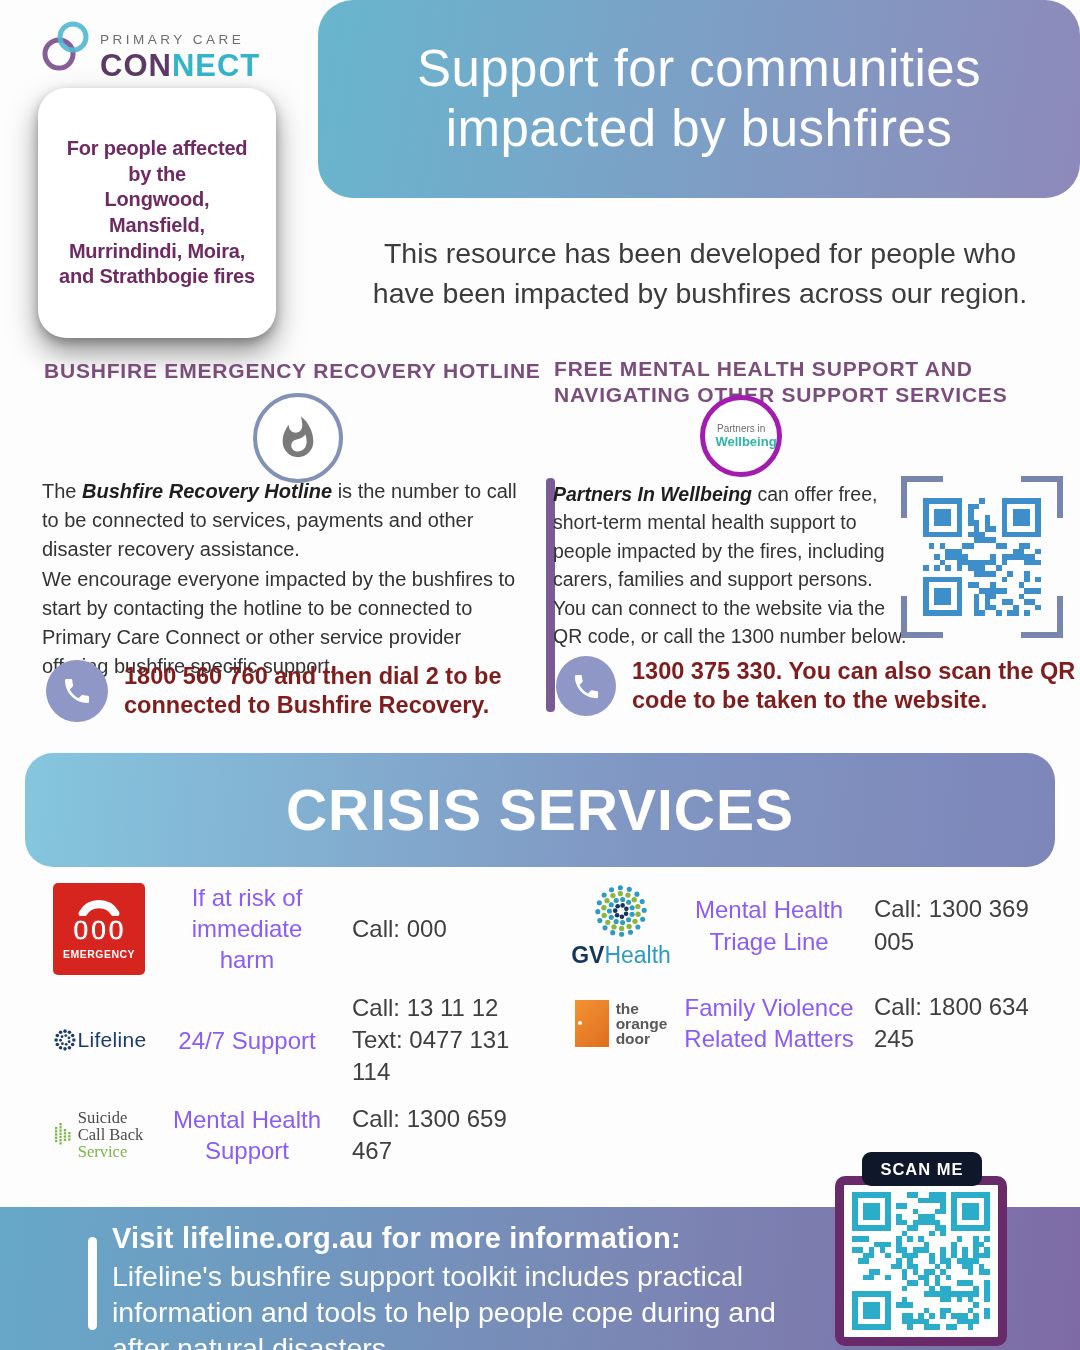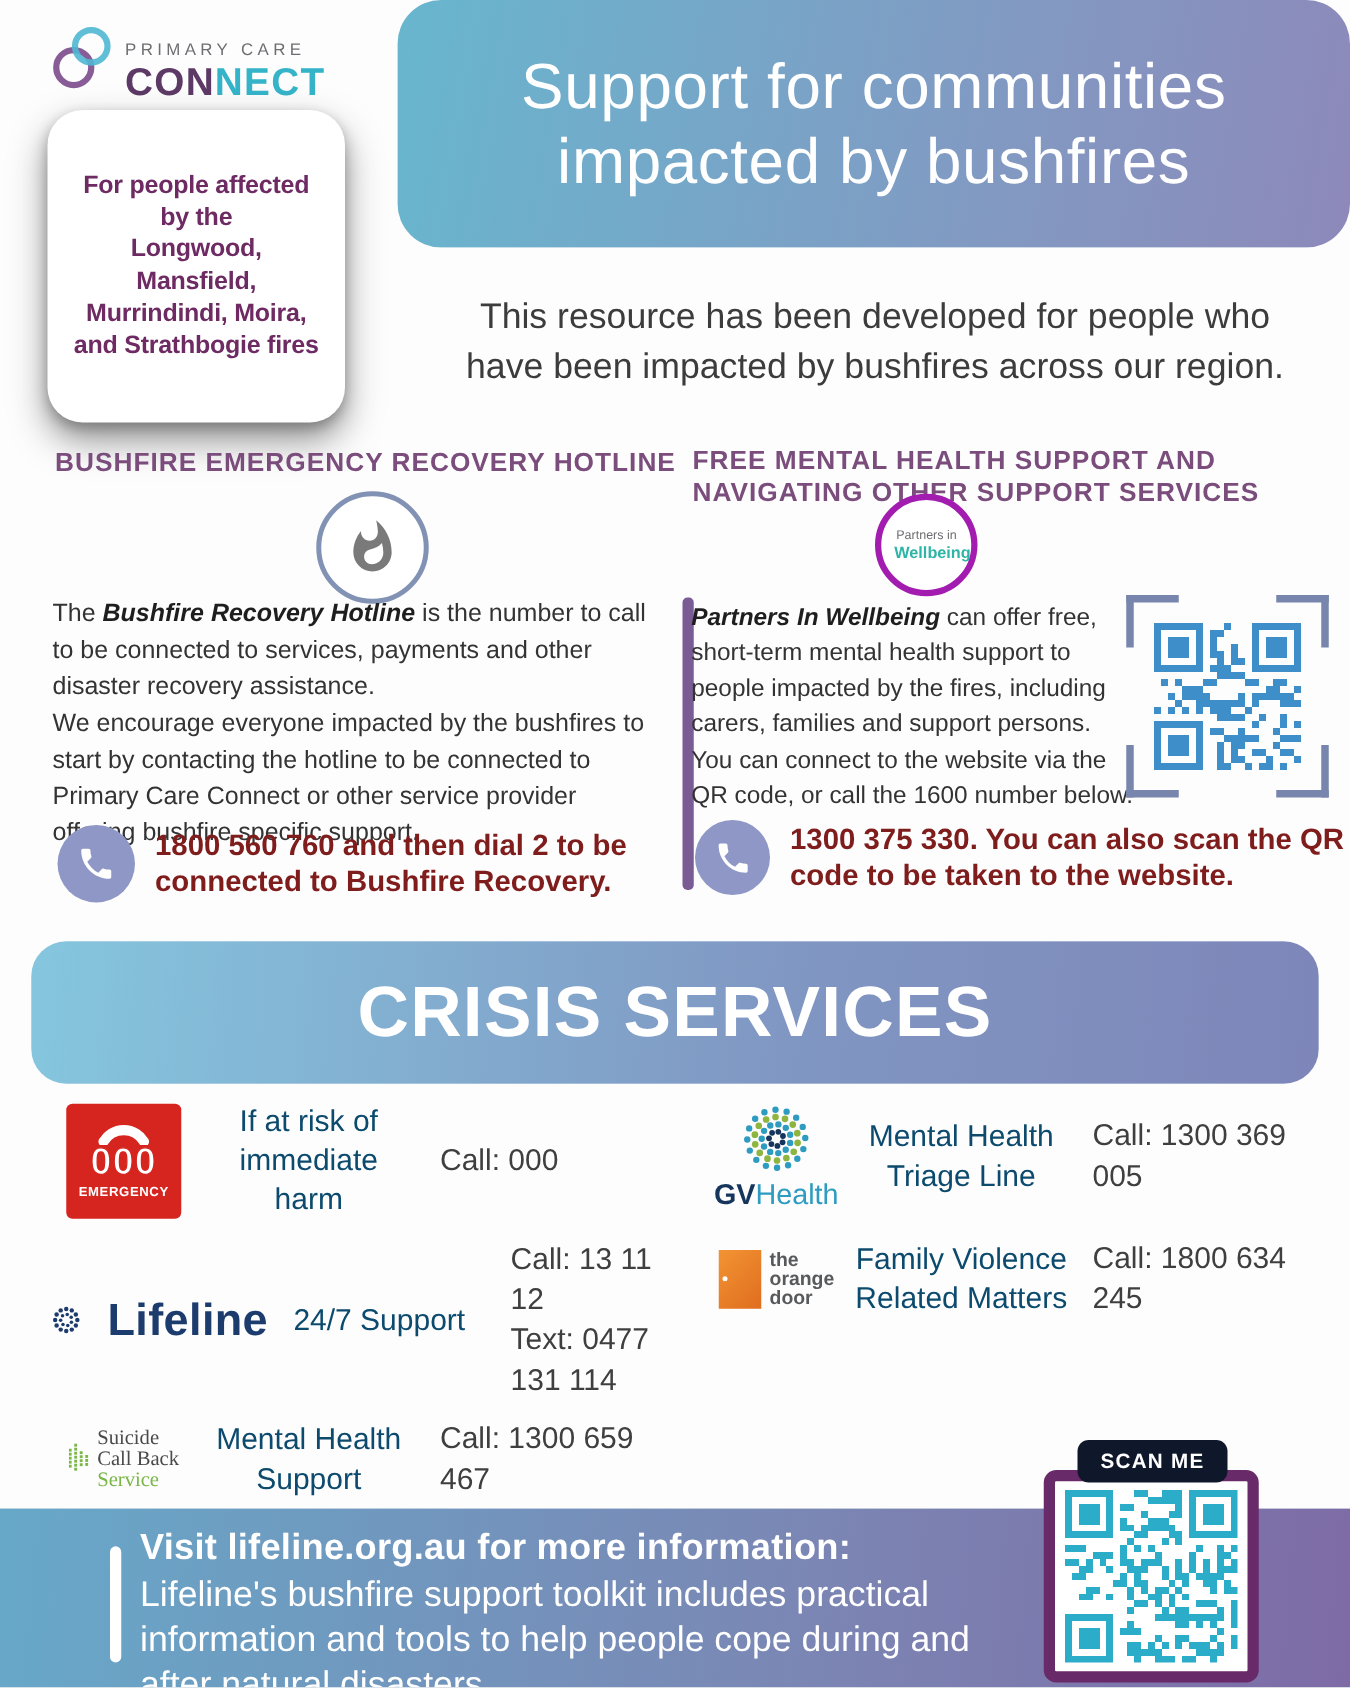--- a/index.html
+++ b/index.html
@@ -110,40 +110,40 @@
     display:flex;align-items:center;justify-content:center;
   }
   .crisis-banner .txt{color:#fff;font-size:57px;font-weight:800;letter-spacing:1px;}
 
   
   .svc-col{position:absolute;display:flex;flex-direction:column;}
   .svc-col-left{left:40px;top:882px;width:505px;}
   .svc-col-right{left:562px;top:882px;width:512px;}
   .svc-row{display:flex;align-items:center;}
   .svc-logo{flex:0 0 118px;display:flex;justify-content:center;align-items:center;}
-  .svc-desc{flex:0 0 178px;text-align:center;font-size:24px;line-height:1.3;color:#0c4a6e;}
+  .svc-desc{flex:0 0 178px;text-align:center;font-size:24px;line-height:1.3;color:#8b5cf6;}
   .svc-call{margin-left:16px;font-size:24px;line-height:1.35;color:#3f3f3f;}
 
   
   .logo-000{
     width:92px;height:92px;background:#d6251f;border-radius:5px;
     display:flex;flex-direction:column;align-items:center;justify-content:center;color:#fff;
   }
   .logo-000 .num{font-size:30px;font-weight:800;line-height:.95;letter-spacing:1px;-webkit-text-stroke:1px #d6251f;}
   .logo-000 .lbl{font-size:10.5px;font-weight:700;letter-spacing:.5px;margin-top:3px;}
 
   
   .logo-gv{display:flex;flex-direction:column;align-items:center;}
   .logo-gv .word{font-size:23px;margin-top:2px;}
   .gv1{color:#16355c;font-weight:800;}
   .gv2{color:#2e9bc0;font-weight:400;}
 
   
   .logo-lifeline{display:flex;align-items:center;}
-  .logo-lifeline .word{font-size:36px;font-weight:700;color:#1d3c6e;margin-left:20px;letter-spacing:.3px;}
+  .logo-lifeline .word{font-size:21px;font-weight:400;color:#1d3c6e;margin-left:0;letter-spacing:.3px;}
 
   
   .logo-od{display:flex;align-items:center;}
   .od-door{position:relative;width:34px;height:47px;background:linear-gradient(135deg,#f29433,#e06d1f);}
   .od-knob{position:absolute;left:3px;top:21px;width:4.5px;height:4.5px;border-radius:50%;background:#fff;}
   .od-word{margin-left:7px;font-size:15.5px;font-weight:700;color:#58595b;line-height:.98;}
 
   
   .logo-scbs{display:flex;align-items:flex-start;}
   .scbs-text{margin-left:5px;font-family:"Liberation Serif", serif;font-size:16.5px;line-height:1.02;}
@@ -233,21 +233,21 @@
 
   <div class="col-heading heading-right pre">FREE MENTAL HEALTH SUPPORT AND
 NAVIGATING OTHER SUPPORT SERVICES</div>
 
   <div class="piw-badge">
     <span class="piw-l1">Partners in</span>
     <span class="piw-l2">Wellbeing</span>
   </div>
 
   <div class="body-copy body-right">
-    <span class="bi">Partners In Wellbeing</span><span> can offer free, short-term mental health support to people impacted by the fires, including carers, families and support persons. You can connect to the website via the QR code, or call the 1600 number below.</span>
+    <span class="bi">Partners In Wellbeing</span><span> can offer free, short-term mental health support to people impacted by the fires, including carers, families and support persons. You can connect to the website via the QR code, or call the 1300 number below.</span>
   </div>
 
   <div class="qr-wrap">
     <span class="bracket b-tl"></span>
     <span class="bracket b-tr"></span>
     <span class="bracket b-bl"></span>
     <span class="bracket b-br"></span>
     <svg class="qr" id="qr-wellbeing" viewBox="0 0 21 21">
         <g fill="#3e8ec9" shape-rendering="crispEdges">
           <rect x="0" y="0" width="1" height="1"></rect>

